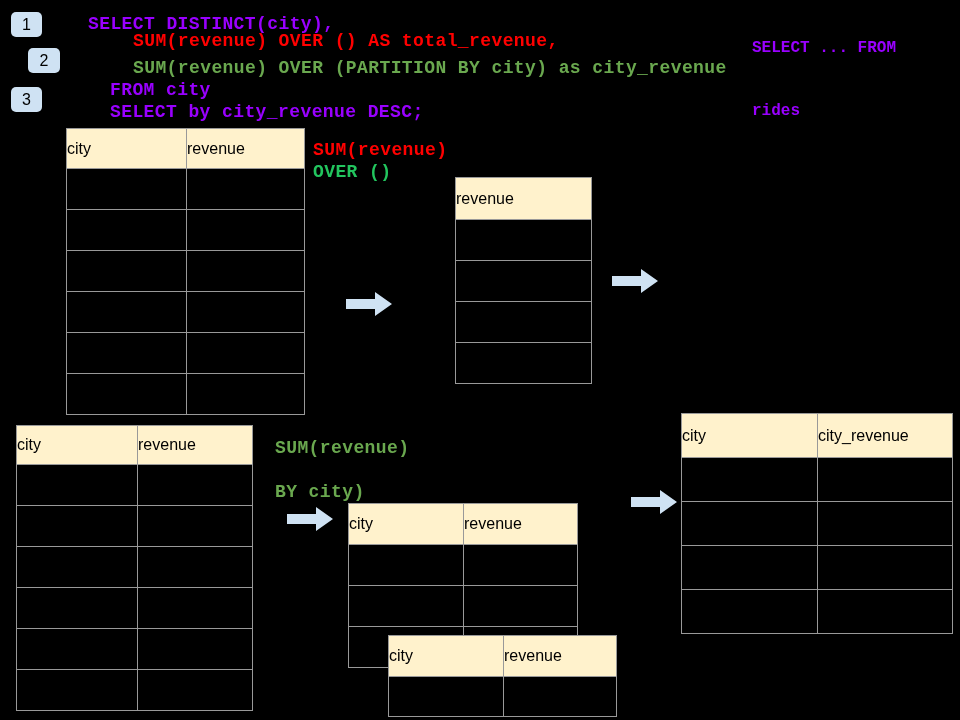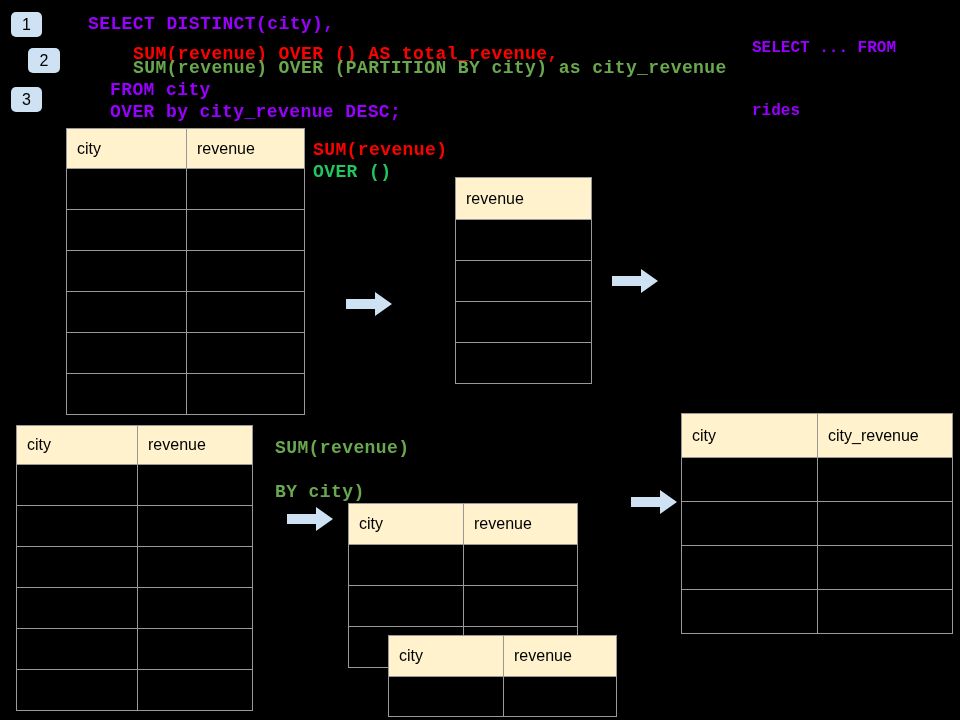--- a/index.html
+++ b/index.html
@@ -31,21 +31,21 @@
     position:absolute; background:var(--table_border,#999);
     padding:1px; display:flex; flex-direction:column; gap:1px;
     width:max-content;
   }
   .thead { display:grid; gap:1px; }
   .tbl.two .thead, .tbl.two .brow { grid-template-columns:var(--c1) var(--c2); }
   .tbl.one .thead, .tbl.one .brow { grid-template-columns:var(--c1); }
   .hcell {
     background:var(--header_bg,#fff2cc); color:#000;
     height:var(--hh); display:flex; align-items:center;
-    padding-left:10px; font-size:16px;
+    padding-left:0; font-size:16px;
   }
   .tbody { display:flex; flex-direction:column; gap:1px; }
   .brow { display:grid; gap:1px; height:var(--rh); }
   .bcell { background:#000; }
   
   .arrow { position:absolute; width:46px; height:24px; }
   .arrow svg { display:block; }
 </style>
 </head>
 <body>
@@ -56,24 +56,24 @@
     <span>1</span>
   </div>
   <div class="badge" style="left:28px; top:48px; width:32px; height:25px;">
     <span>2</span>
   </div>
   <div class="badge" style="left:11px; top:87px; width:31px; height:25px;">
     <span>3</span>
   </div>
 
   <div class="code-line" style="left: 88px; top: 13px; color: rgb(153, 0, 255);">SELECT DISTINCT(city),</div>
-  <div class="code-line" style="left: 133px; top: 43px; color: rgb(255, 0, 0);">SUM(revenue) OVER () AS total_revenue,</div>
+  <div class="code-line" style="left: 133px; top: 30px; color: rgb(255, 0, 0);">SUM(revenue) OVER () AS total_revenue,</div>
   <div class="code-line" style="left: 133px; top: 57px; color: rgb(106, 168, 79);">SUM(revenue) OVER (PARTITION BY city) as city_revenue</div>
   <div class="code-line" style="left: 110px; top: 79px; color: rgb(153, 0, 255);">FROM city</div>
-  <div class="code-line" style="left: 110px; top: 101px; color: rgb(153, 0, 255);">OVER by city_revenue DESC;</div>
+  <div class="code-line" style="left: 110px; top: 101px; color: rgb(153, 0, 255);">SELECT by city_revenue DESC;</div>
 
   <div class="snippet-line" style="left: 752px; top: 39px; color: rgb(153, 0, 255);">SELECT ... FROM</div>
   <div class="snippet-line" style="left: 752px; top: 58px; color: rgb(153, 0, 255); margin-top: 44px;">rides</div>
 
   <div class="tbl two" style="left:66px; top:128px; --c1:119px; --c2:117px; --hh:39px; --rh:40px;">
     <div class="thead">
       <div class="hcell">city</div>
       <div class="hcell">revenue</div>
     </div>
     <div class="tbody">

